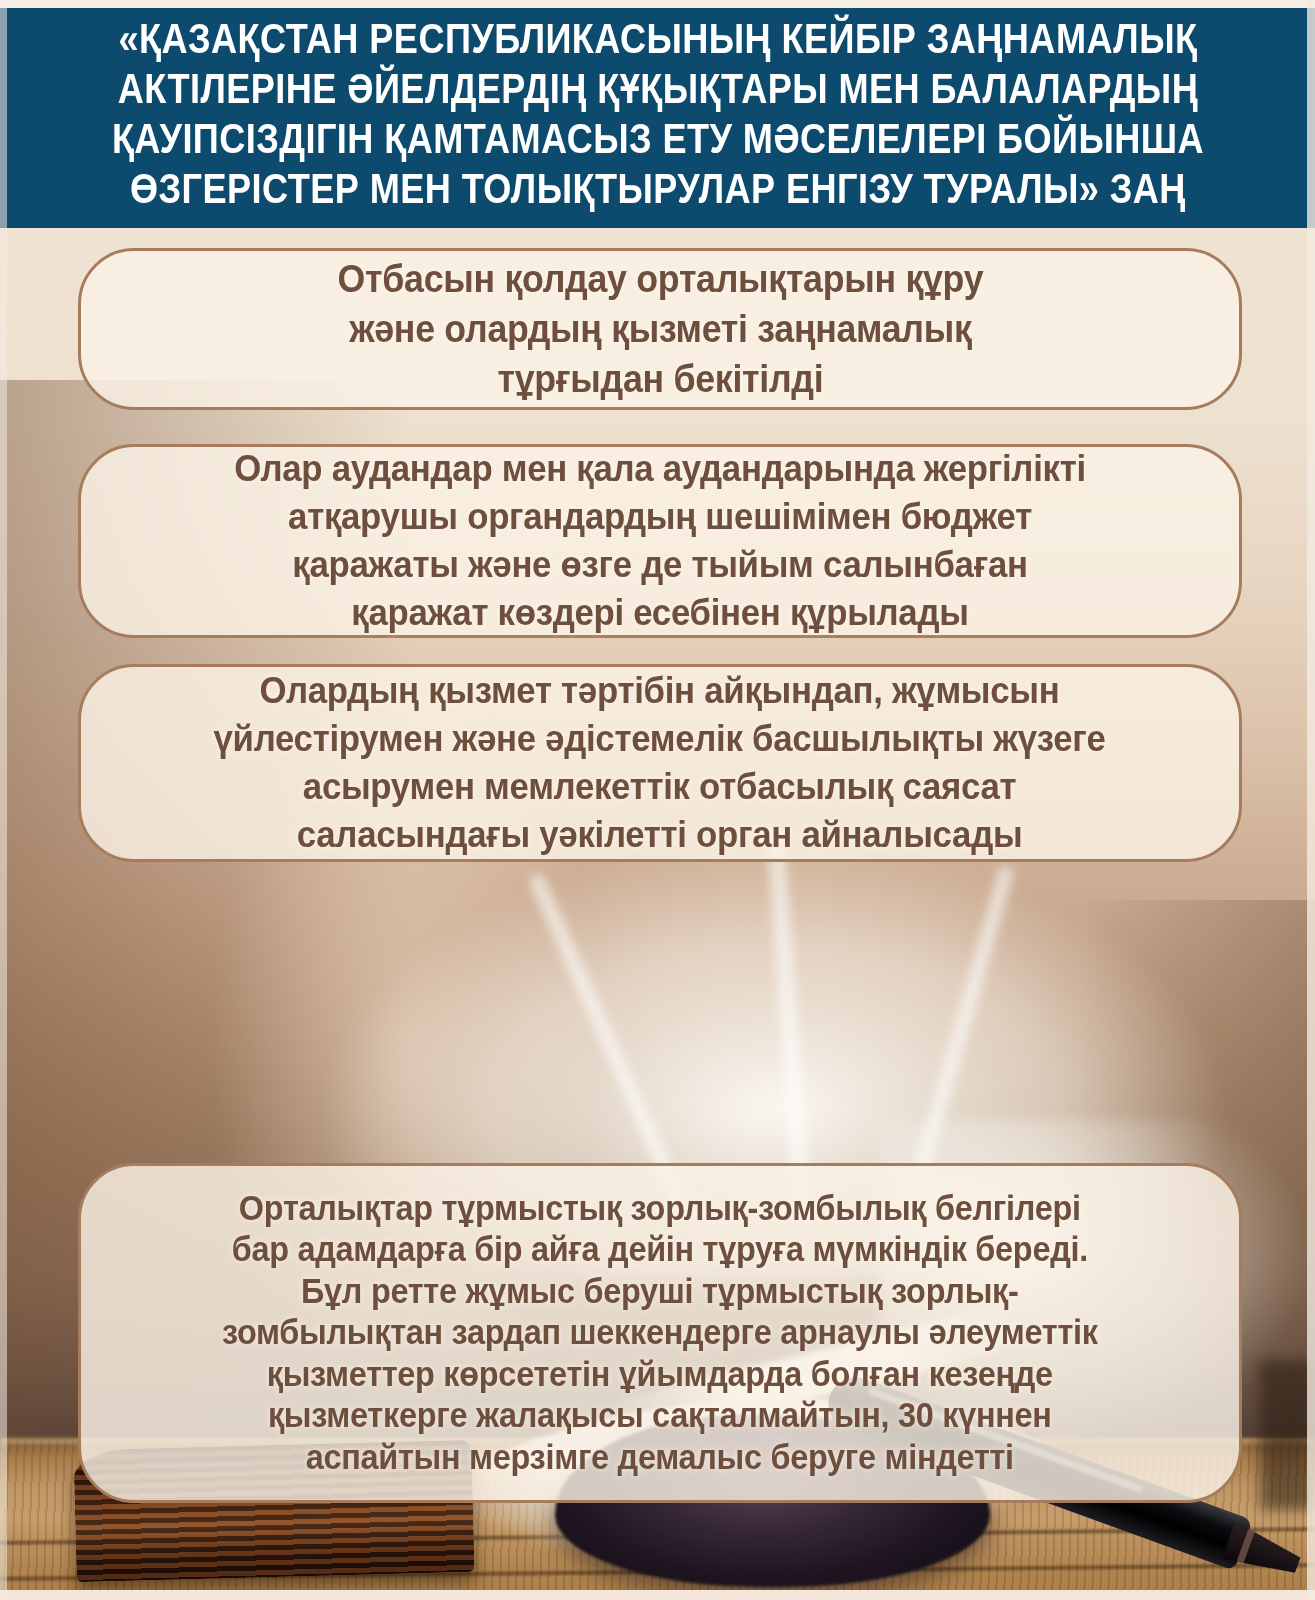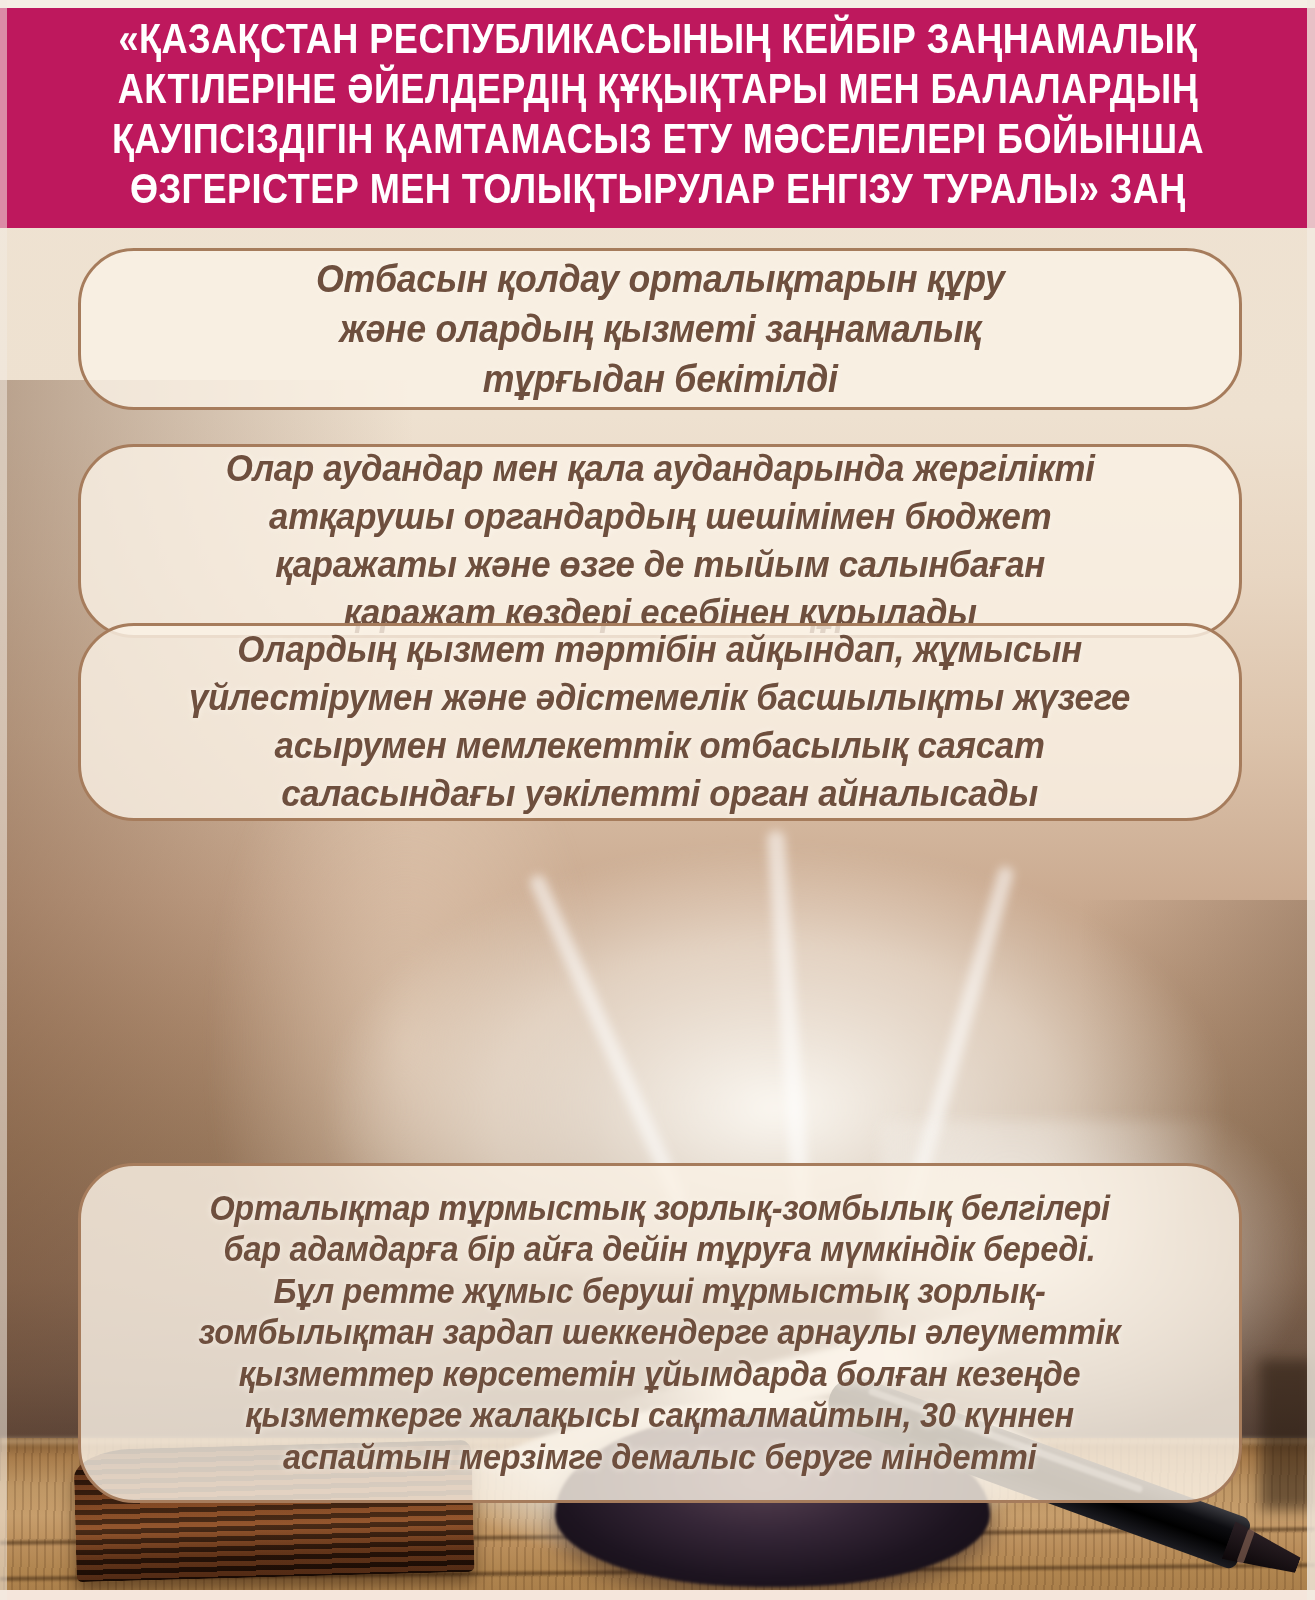--- a/index.html
+++ b/index.html
@@ -102,48 +102,47 @@
   }
   
   .frame{position:absolute;z-index:3;background:#f5efe4;}
   .f-top{left:0;top:0;width:100%;height:8px;}
   .f-bottom{left:0;top:1590px;width:100%;height:10px;background:#f5e6dc;}
   .f-left{left:0;top:0;width:7px;height:100%;background:rgba(243,235,225,.55);}
   .f-right{right:0;top:0;width:8px;height:100%;background:rgba(243,235,225,.8);}
   
   .title-banner{
     position:absolute;left:0;top:0;width:100%;height:228px;z-index:2;
-    background:#be185d;
+    background:#0c4a6e;
     display:flex;align-items:center;justify-content:center;
   }
   .title-banner h1{
     margin:0;color:#ffffff;
     font-size:42px;line-height:50px;font-weight:700;
     text-align:center;white-space:pre-line;
     transform:scaleX(.86);letter-spacing:.5px;
   }
   
   .card{
     position:absolute;left:78px;width:1164px;z-index:2;
     box-sizing:border-box;
     border:3px solid #a67c5c;border-radius:56px;
     background:rgba(250,241,229,.82);
     display:flex;align-items:center;justify-content:center;
     padding:10px 30px;
-    font-style:italic;
   }
   .card-text{
     white-space:pre-line;text-align:center;
     font-weight:700;color:#6e4f3e;
     transform:scaleX(.94);letter-spacing:-.3px;
     text-shadow:0 0 8px rgba(255,249,240,.75);
   }
   .c1{top:248px;height:162px;} .c1 .card-text{font-size:38px;line-height:50px;}
   .c2{top:444px;height:194px;} .c2 .card-text{font-size:37px;line-height:48px;}
-  .c3{top:623px;height:198px;} .c3 .card-text{font-size:37px;line-height:48px;}
+  .c3{top:664px;height:198px;} .c3 .card-text{font-size:37px;line-height:48px;}
   .c4{top:868px;height:272px;} .c4 .card-text{font-size:37px;line-height:49px;}
   .c5{top:1163px;height:340px;} .c5 .card-text{font-size:34.5px;line-height:41.5px;}
 </style>
 </head>
 <body>
 
 <div class="canvas">
 
   <div class="bg">
     <div class="bg-base"></div>

